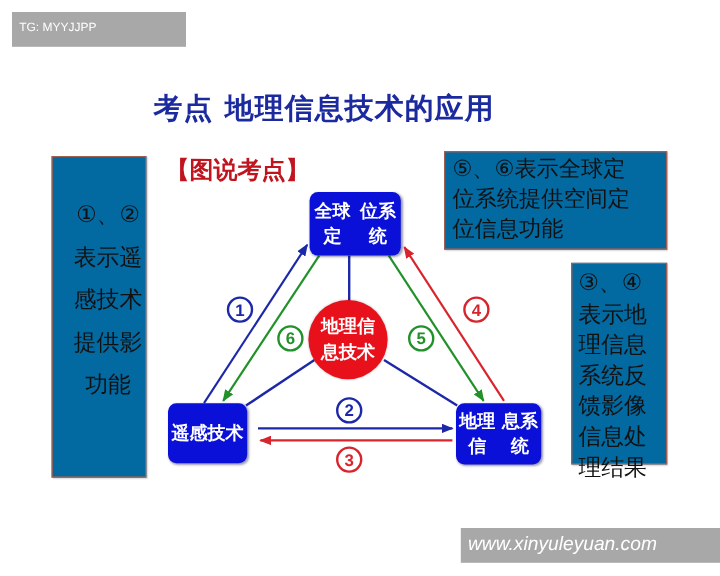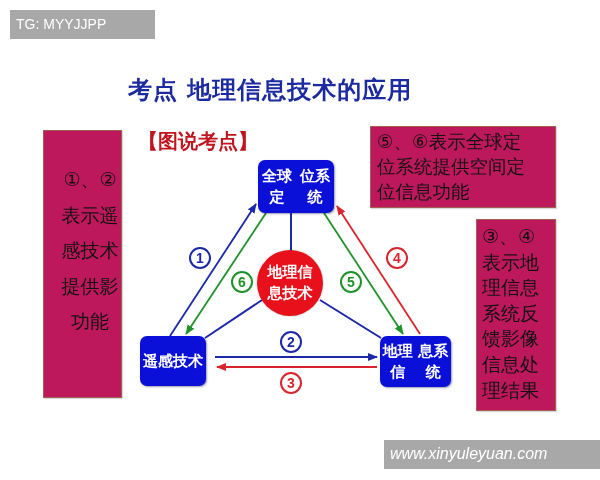--- a/index.html
+++ b/index.html
@@ -1,31 +1,31 @@
 <!DOCTYPE html>
 <html><head>
 <meta charset="utf-8">
 <style>
   html, body { margin:0; padding:0; }
   body { width:600px; height:480px; background:#ffffff; position:relative; overflow:hidden;
          font-family:"DejaVu Sans","Liberation Sans",sans-serif; }
   .wm { position:absolute; background:#a8a8a8; color:#ffffff; font-family:"Liberation Sans",sans-serif;
-        font-size:14px; line-height:28px; padding:0 6px; }
+        font-size:10px; line-height:28px; padding:0 6px; }
   #wm-tl { left:10px; top:10px; height:29px; width:133px; }
   #wm-br { left:384px; top:440px; height:29px; width:208px; font-size:16px;font-style:italic; }
   .title { position:absolute; left:128px; top:74px; font-size:24px; font-weight:bold; color:#1c2aa0;
            letter-spacing:1px; white-space:nowrap; }
   .label-red { position:absolute; left:138px; top:128px; font-size:20px; color:#c0141e; font-weight:bold; white-space:nowrap; }
-  .note { position:absolute; background:#be185d; border:1px solid #a06050; color:#111;
+  .note { position:absolute; background:#0369a1; border:1px solid #a06050; color:#111;
           box-shadow:1px 1px 1px rgba(0,0,0,0.15); }
   #note-left { left:43px; top:130px; width:79px; height:268px; font-size:19px; line-height:35.5px;
                text-align:center; padding-top:31px; box-sizing:border-box;padding-left:15px; }
   #note-topright { left:370px; top:126px; width:186px; height:82px; font-size:18.5px; line-height:25px;
                    padding:2px 0 0 6px; box-sizing:border-box; }
-  #note-right { left:476px; top:219px; width:80px; height:192px; font-size:19px; line-height:25.6px;
+  #note-right { left:476px; top:219px; width:80px; height:168px; font-size:19px; line-height:25.6px;
                 padding:4px 4px 0 5px; box-sizing:border-box; }
   .line { display:block; white-space:nowrap; }
   .node { position:absolute; background:#0a10d8; color:#fff; border-radius:7px; font-weight:bold;
           font-size:15px; line-height:21px; text-align:center; display:flex; flex-direction:row;
           justify-content:center; align-items:center; box-shadow:1px 1px 2px rgba(0,0,60,0.4); }
   #node-gps { left:258px; top:160px; width:76px; height:53px; }
   #node-rs { left:140px; top:336px; width:66px; height:50px; }
   #node-gis { left:380px; top:336px; width:71px; height:51px; }
   #node-center { position:absolute; left:257px; top:250px; width:66px; height:66px; border-radius:50%;
                  background:#e8101a; color:#fff; font-weight:bold; font-size:15px; line-height:21px;

